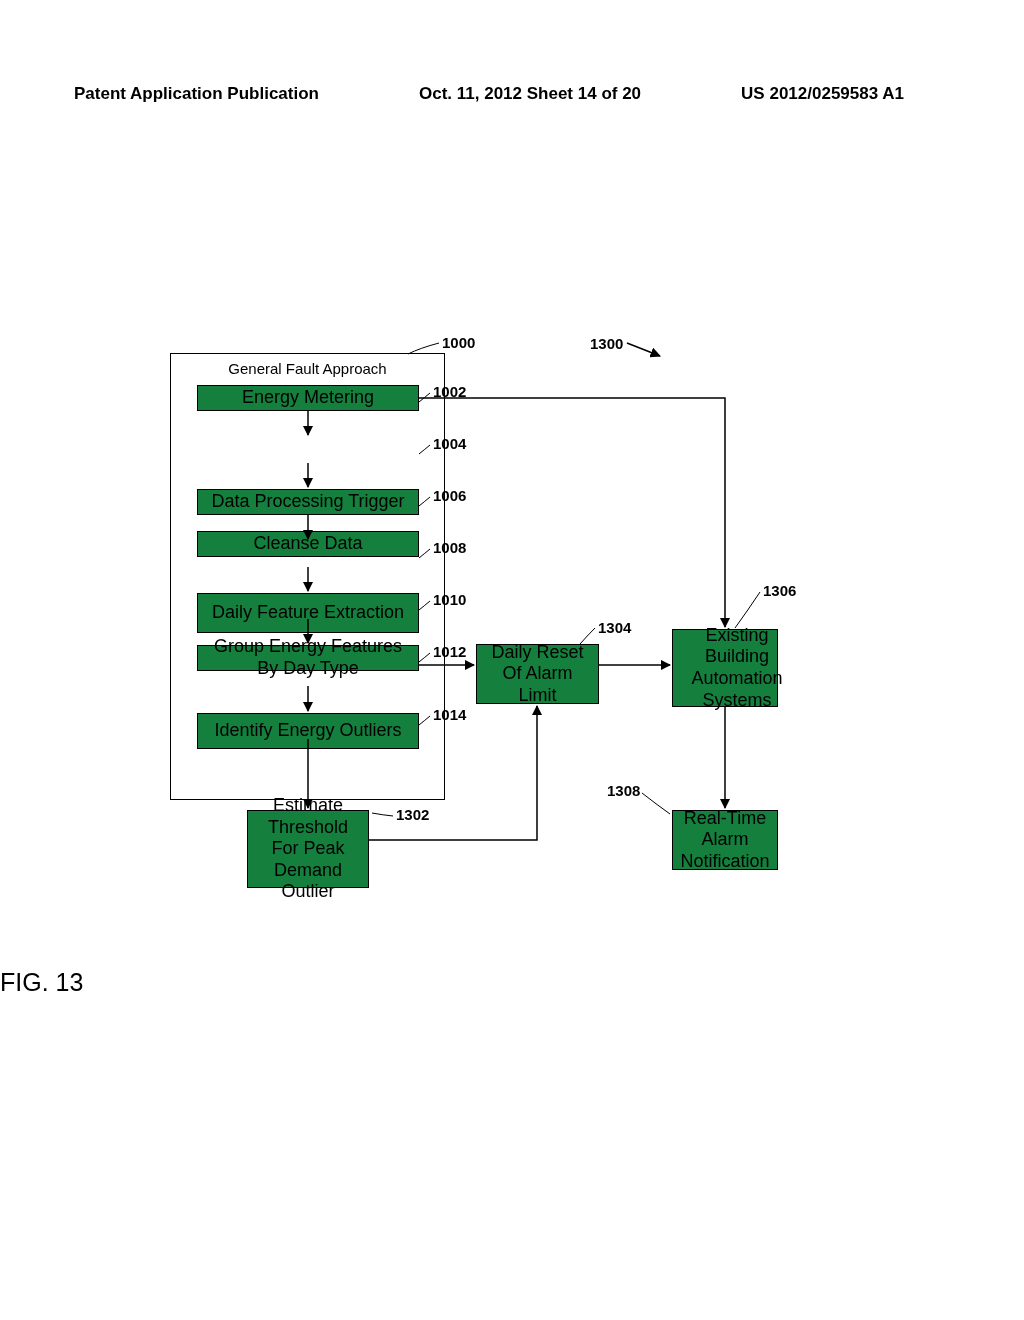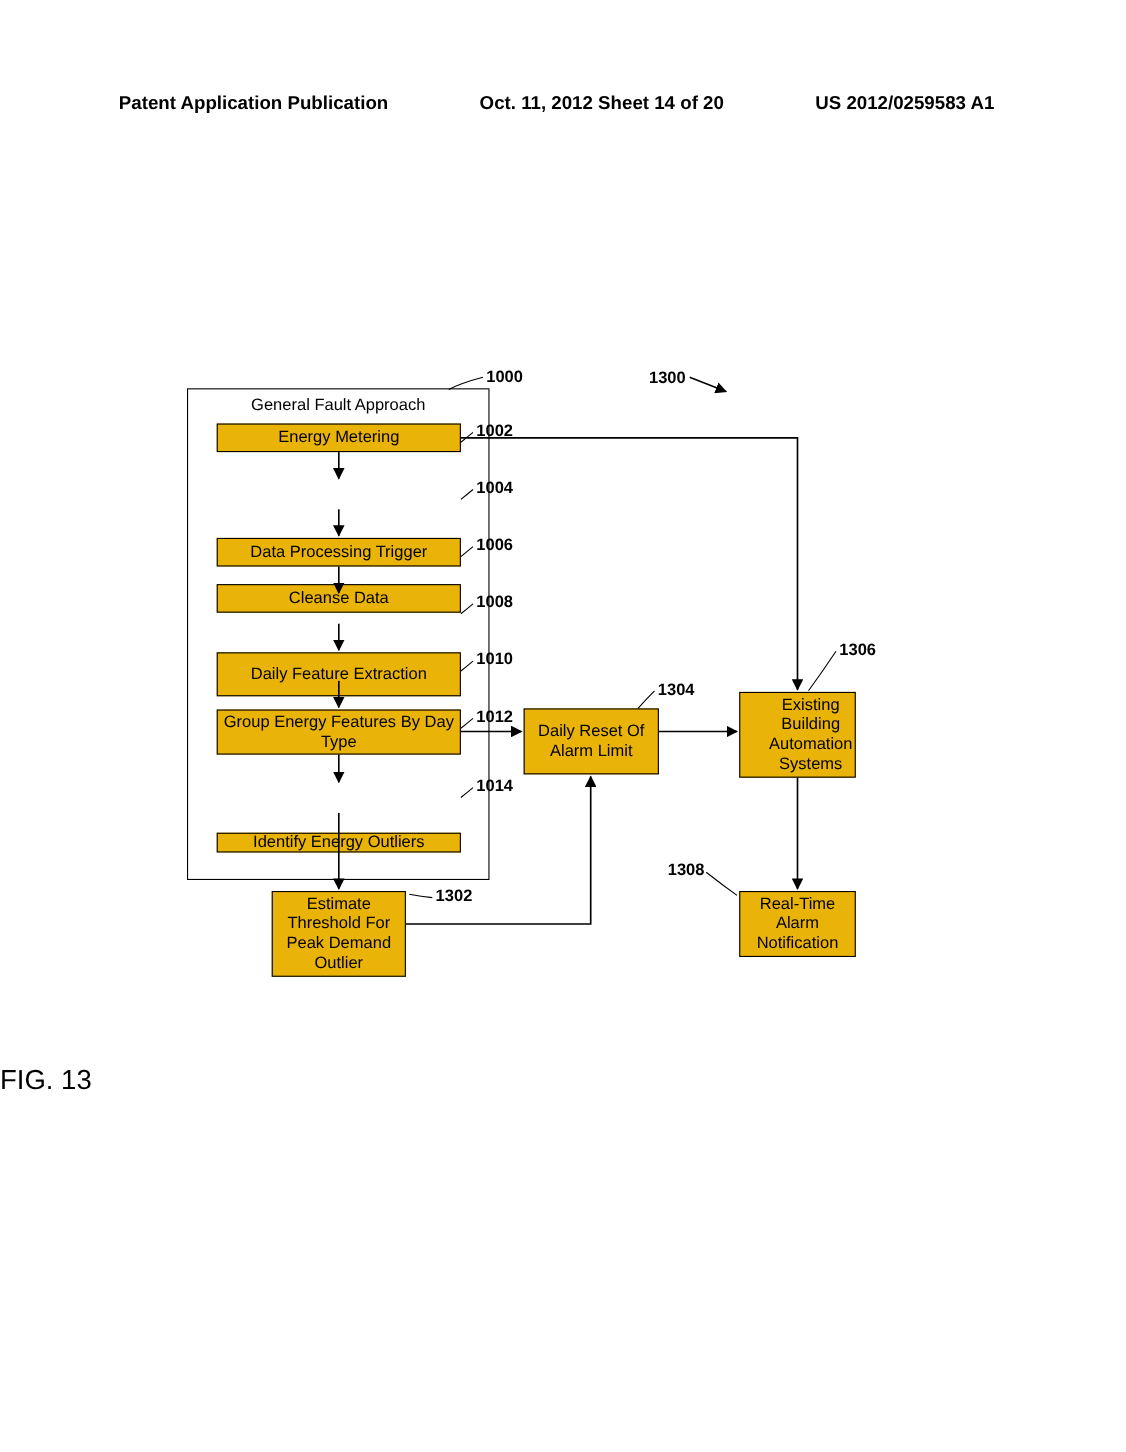--- a/index.html
+++ b/index.html
@@ -10,21 +10,21 @@
     font-family: Arial, Helvetica, sans-serif;
     position: relative;
   }
   .header {
     position: absolute;
     top: 84px;
     left: 0;
     width: 1024px;
     display: flex;
     justify-content: space-between;
-    padding: 0 120px 0 108px;
+    padding: 0 120px 0 74px;
     font-weight: bold;
     font-size: 17px;
   }
   .diagram {
     position: absolute;
     top: 330px;
     left: 140px;
     width: 740px;
     height: 580px;
   }
@@ -41,22 +41,22 @@
     top: 30px;
     left: 40px;
     width: 255px;
     text-align: center;
     font-size: 15px;
   }
   .step-box {
     position: absolute;
     border: 1.5px solid #000;
     text-align: center;
-    font-size: 15px;
-    background: #eab308;
+    font-size: 18px;
+    background: #15803d;
     display: flex;
     align-items: center;
     justify-content: center;
     padding: 3px 4px;
     line-height: 1.2;
   }
   .ref-label {
     position: absolute;
     font-size: 15px;
     font-weight: bold;
@@ -89,22 +89,22 @@
 
 <div class="diagram">
 
   <div class="outer-box"></div>
   <div class="outer-title">General Fault Approach</div>
 
   <div class="step-box" style="top:55px; left:57px; width:222px; height:26px;">Energy Metering</div>
   <div class="step-box" style="top:159px; left:57px; width:222px; height:26px;">Data Processing Trigger</div>
   <div class="step-box" style="top:201px; left:57px; width:222px; height:26px;">Cleanse Data</div>
   <div class="step-box" style="top:263px; left:57px; width:222px; height:40px;">Daily Feature Extraction</div>
-  <div class="step-box" style="top:315px; left:57px; width:222px; height:41px;">Group Energy Features By Day Type</div>
-  <div class="step-box" style="top:383px; left:57px; width:222px; height:18px;margin-top:44px;">Identify Energy Outliers</div>
+  <div class="step-box" style="top:315px; left:57px; width:222px; height:26px;">Group Energy Features By Day Type</div>
+  <div class="step-box" style="top:383px; left:57px; width:222px; height:36px;">Identify Energy Outliers</div>
 
   <div class="step-box" style="top:480px; left:107px; width:122px; height:78px;">Estimate Threshold For Peak Demand Outlier</div>
   <div class="step-box" style="top:314px; left:336px; width:123px; height:60px;">Daily Reset Of Alarm Limit</div>
   <div class="step-box" style="top:299px; left:532px; width:106px; height:78px;padding-left:28px;">Existing Building Automation Systems</div>
   <div class="step-box" style="top:480px; left:532px; width:106px; height:60px;">Real-Time Alarm Notification</div>
 
   <div class="ref-label" style="top:4px; left:302px;">1000</div>
   <div class="ref-label" style="top:53px; left:293px;">1002</div>
   <div class="ref-label" style="top:105px; left:293px;">1004</div>
   <div class="ref-label" style="top:157px; left:293px;">1006</div>

